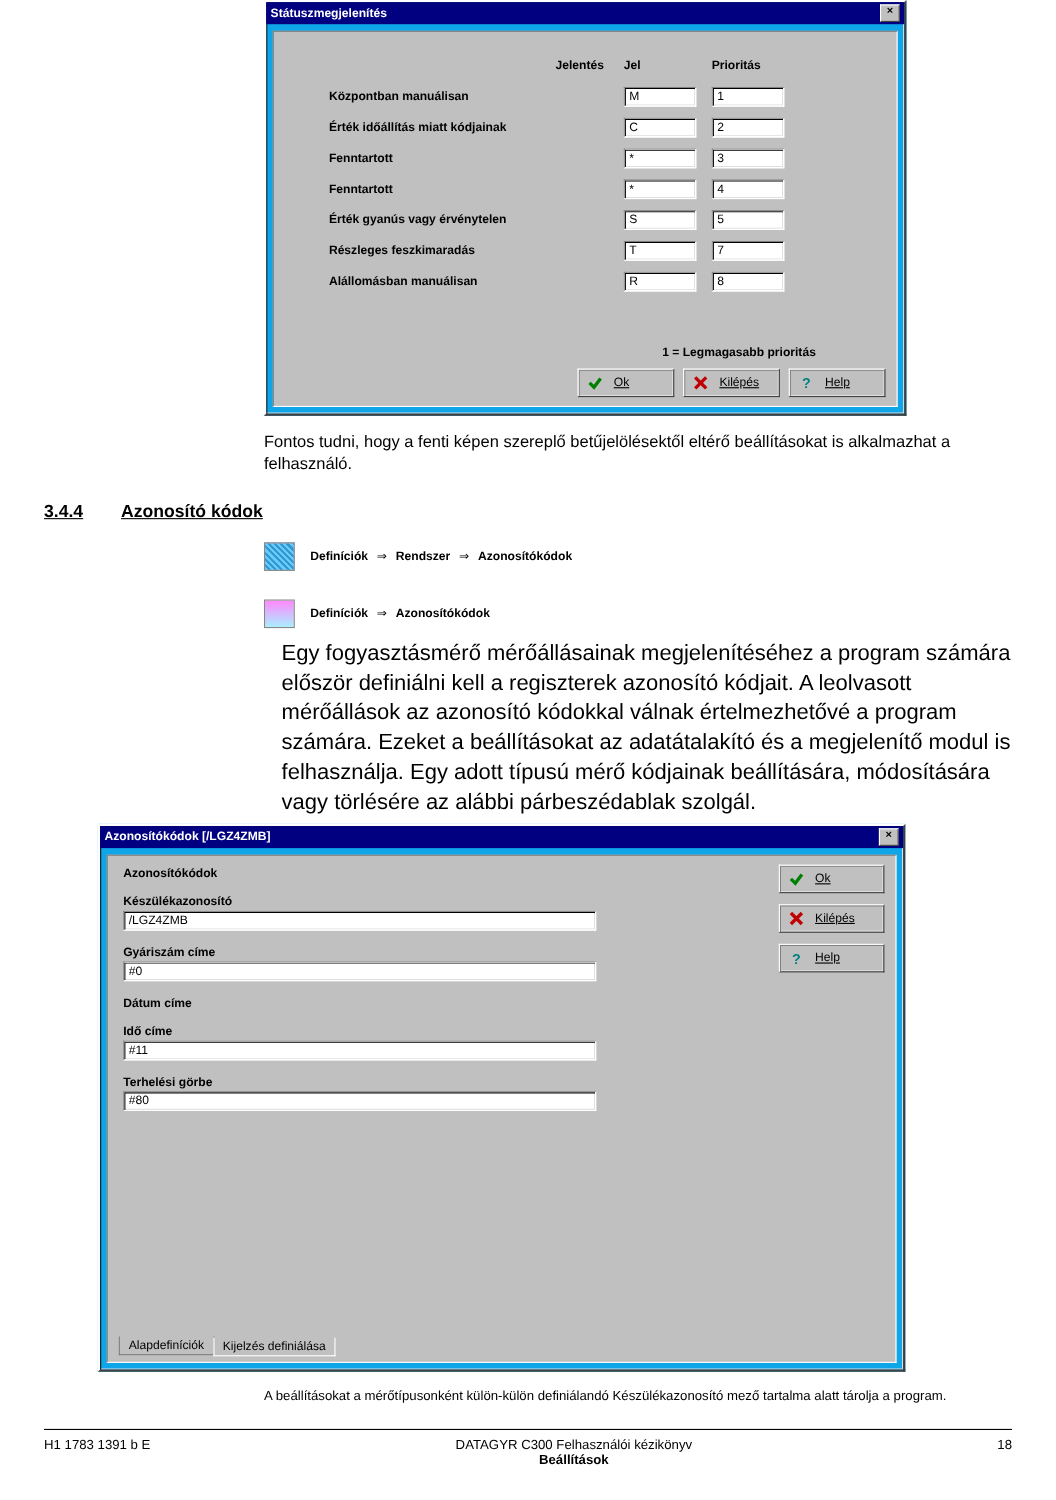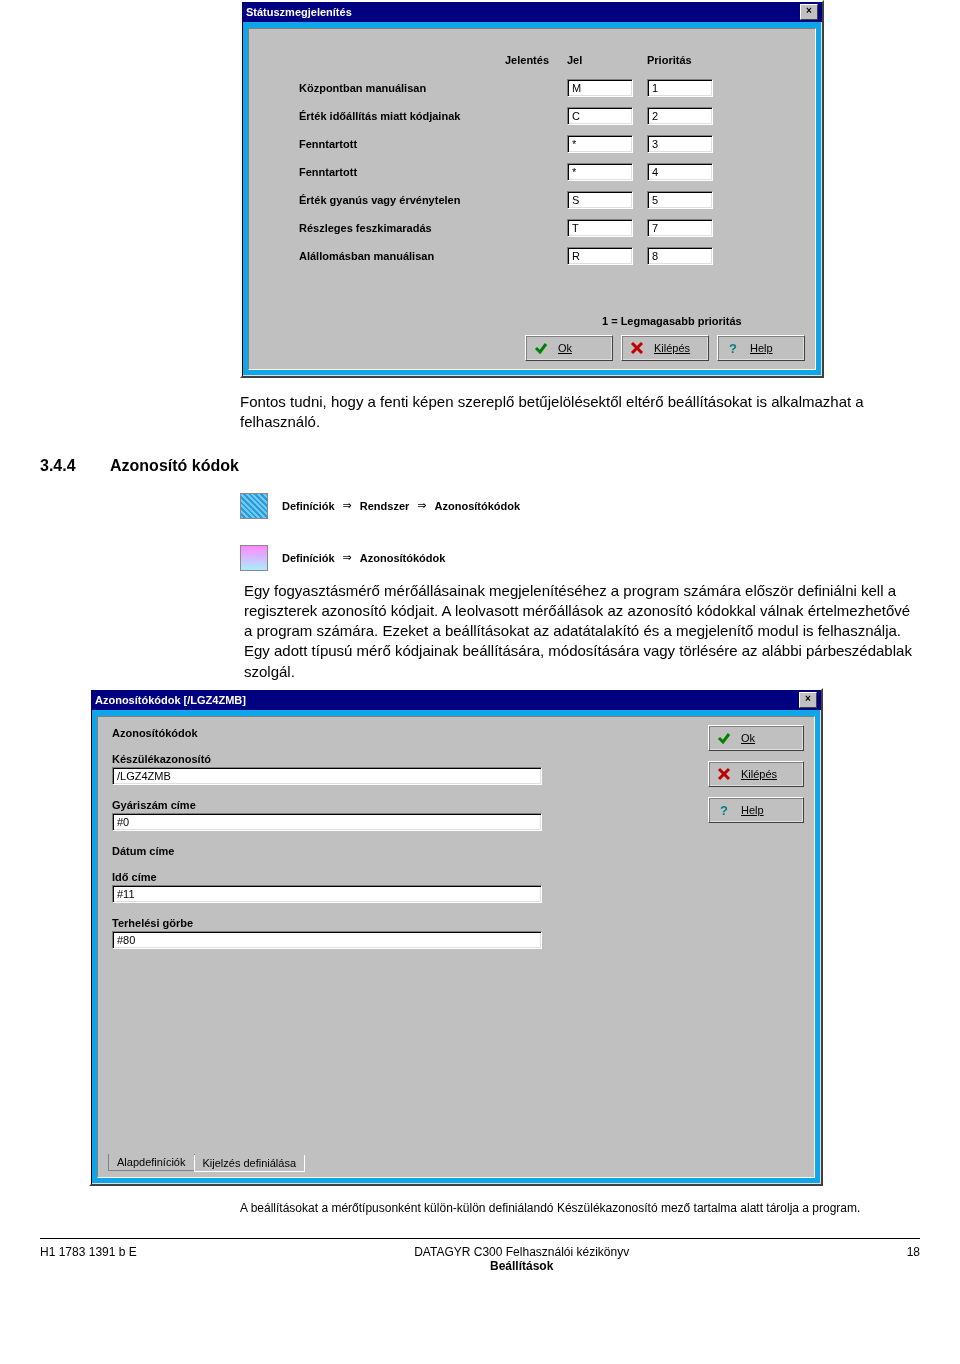--- a/index.html
+++ b/index.html
@@ -125,36 +125,36 @@
     font-size:11px;
     margin-left:21px;
   }
   .d1-buttons {
     position: absolute;
     bottom: 8px; right: 10px;
     display: flex; gap: 8px;
   }
   
   .body-text { margin: 14px 0 14px 200px; line-height: 1.35; font-size: 15px;}
-  .sec-row { display:flex; align-items:flex-start; gap: 20px; margin-top:24px;}
+  .sec-row { display:flex; align-items:flex-start; gap: 20px; margin-top:24px;text-decoration:underline;}
   .sec-row .num{ width:50px; font-weight:bold; font-size:16px;}
   .sec-row .title{ font-weight:bold; font-size:16px;}
   .indent-block{ margin-left: 200px; }
   .icon-box {
     width: 26px; height: 24px; display:inline-block; margin-right:6px;
     border:1px solid #888; background:#a8d0ff;
     background-image: repeating-linear-gradient(45deg,#6cf,#6cf 2px,#39c 2px,#39c 4px);
   }
   .icon-box.alt{
     background:#fff;
     background-image: linear-gradient(#f8f,#aef);
   }
   .def-line{ display:flex; align-items:center; gap:8px; font-weight:bold; font-size:11px; margin:18px 0 10px 0;}
   .arrow{ font-family: Arial; font-weight:normal; }
-  .para { margin-left:4px; font-size:15px; line-height:1.35; }
+  .para { margin-left:16px; font-size:20px; line-height:1.35; }
 
   
   .dialog2 {
     margin-left: 49px;
     width: 730px;
     margin-top: 6px;
   }
   .dialog2 .body {
     margin: 6px;
     border: 1px solid #808080;

